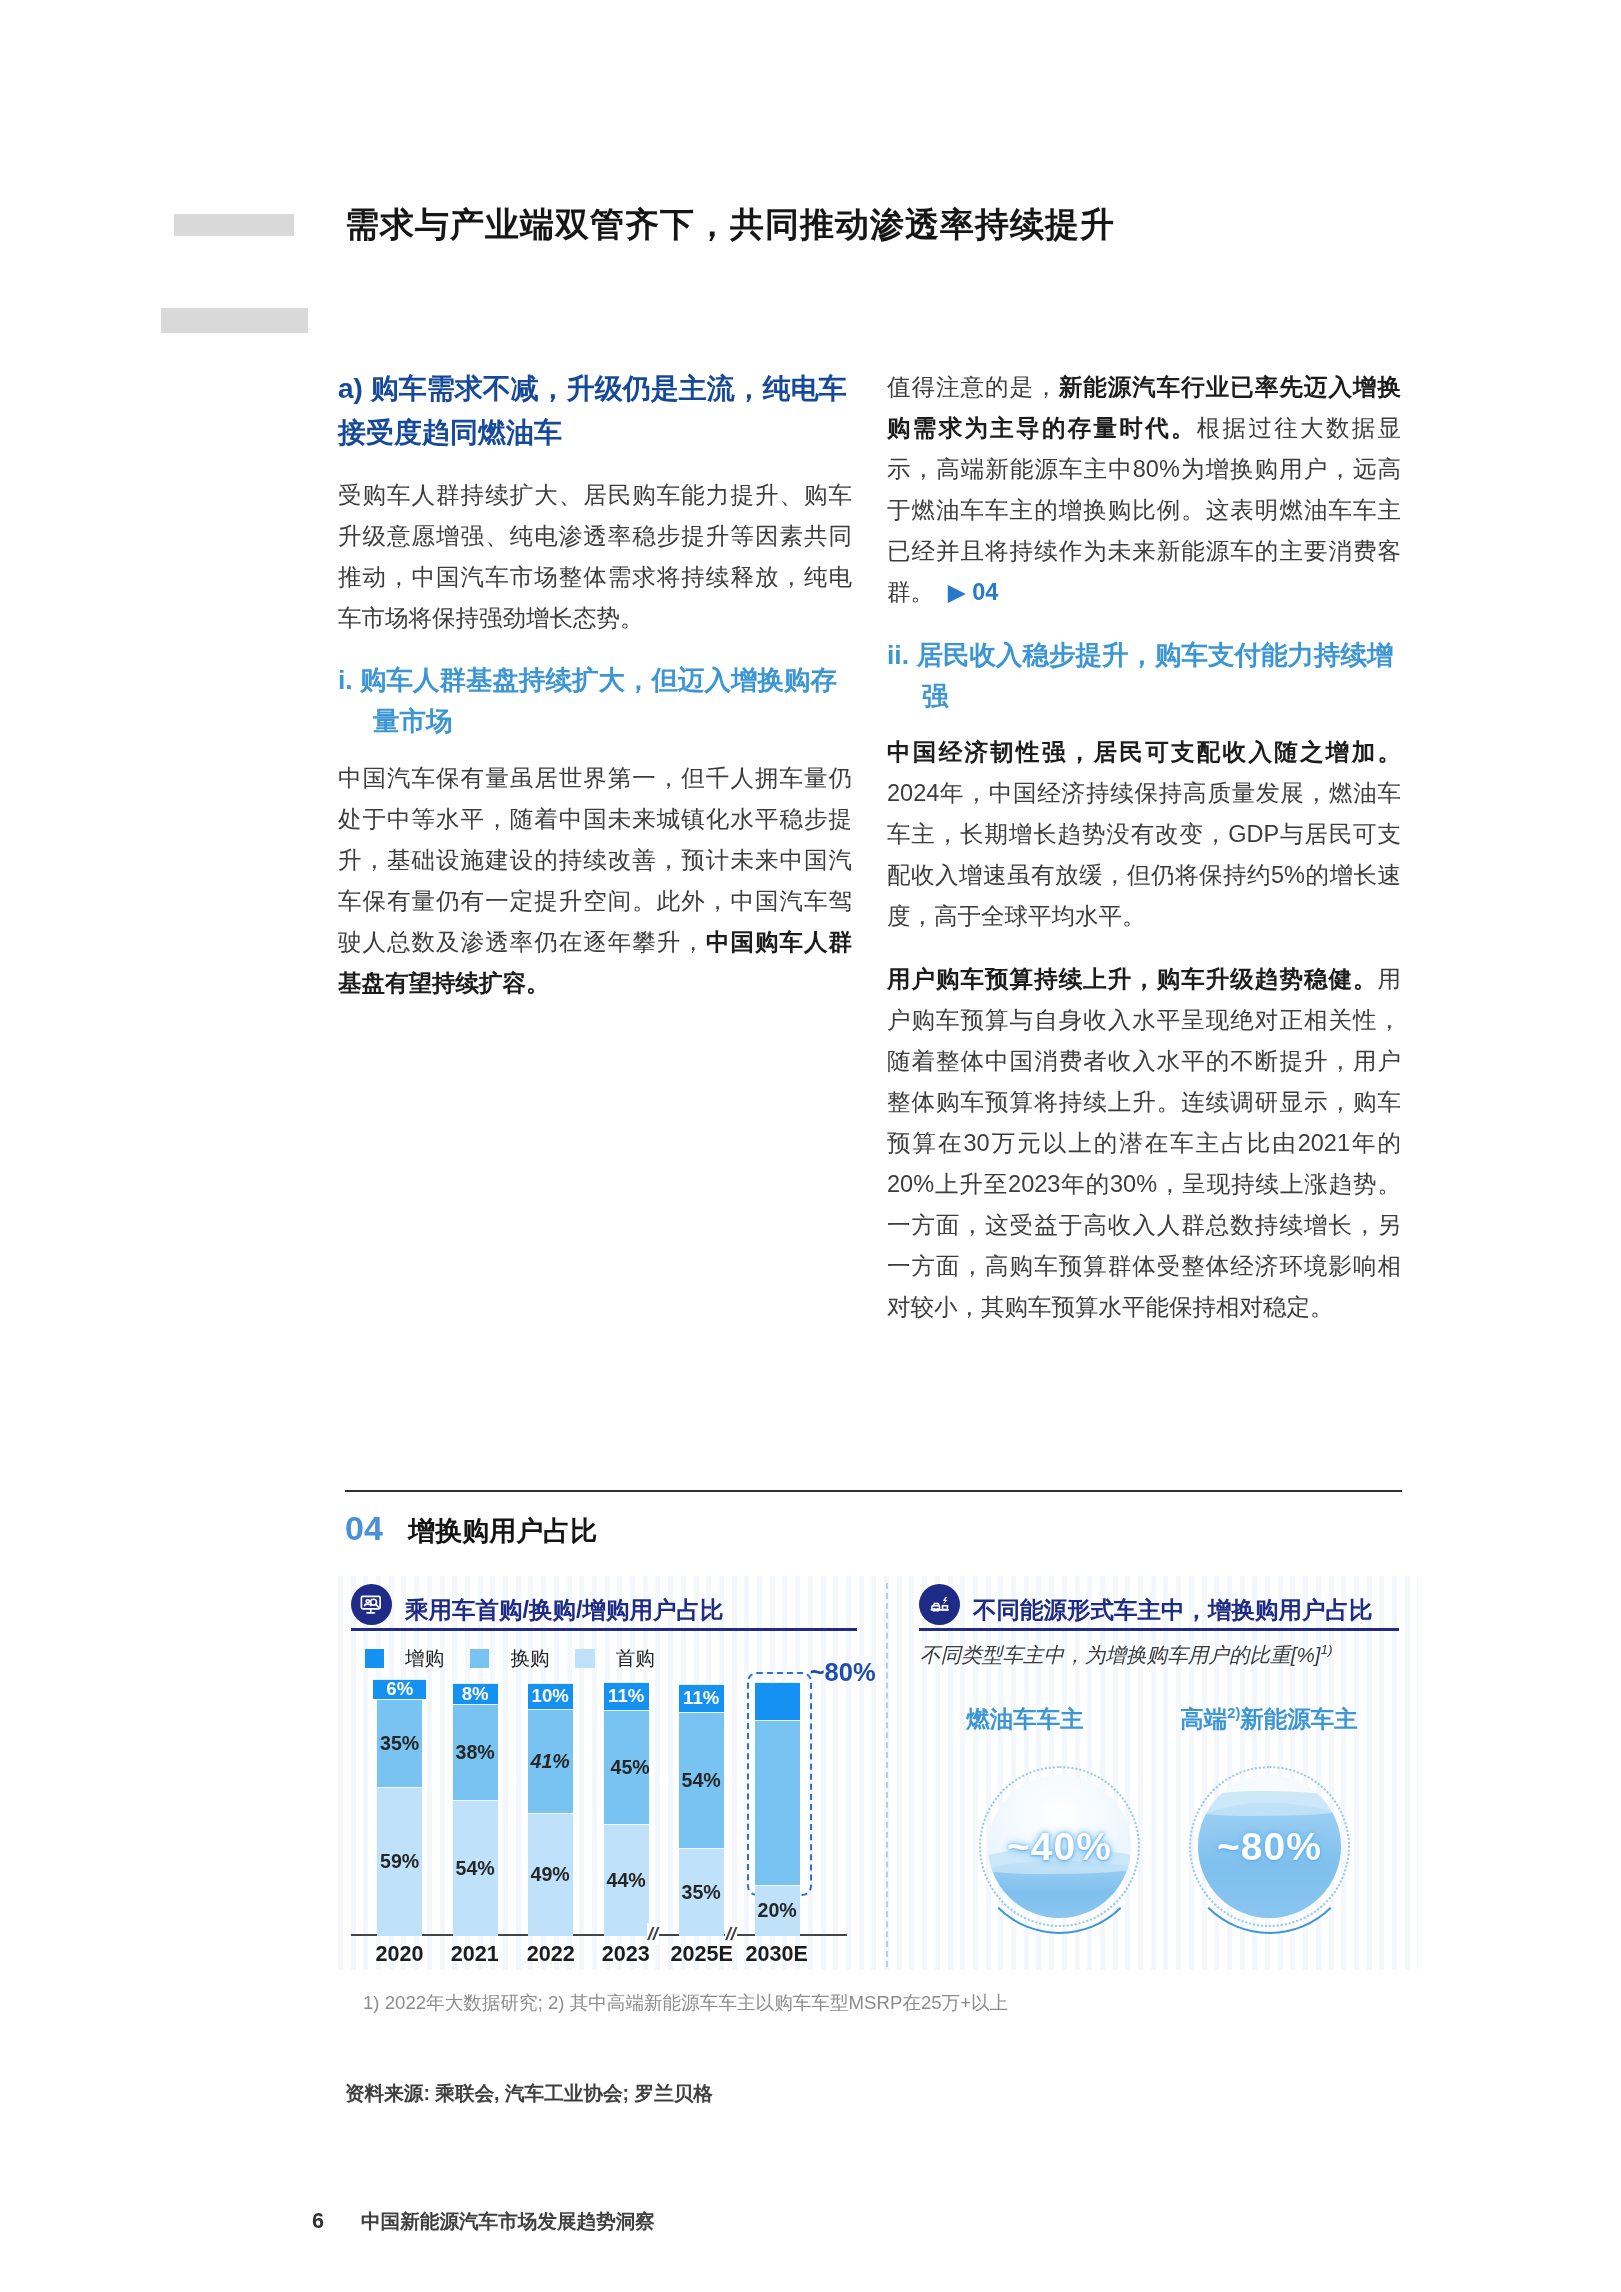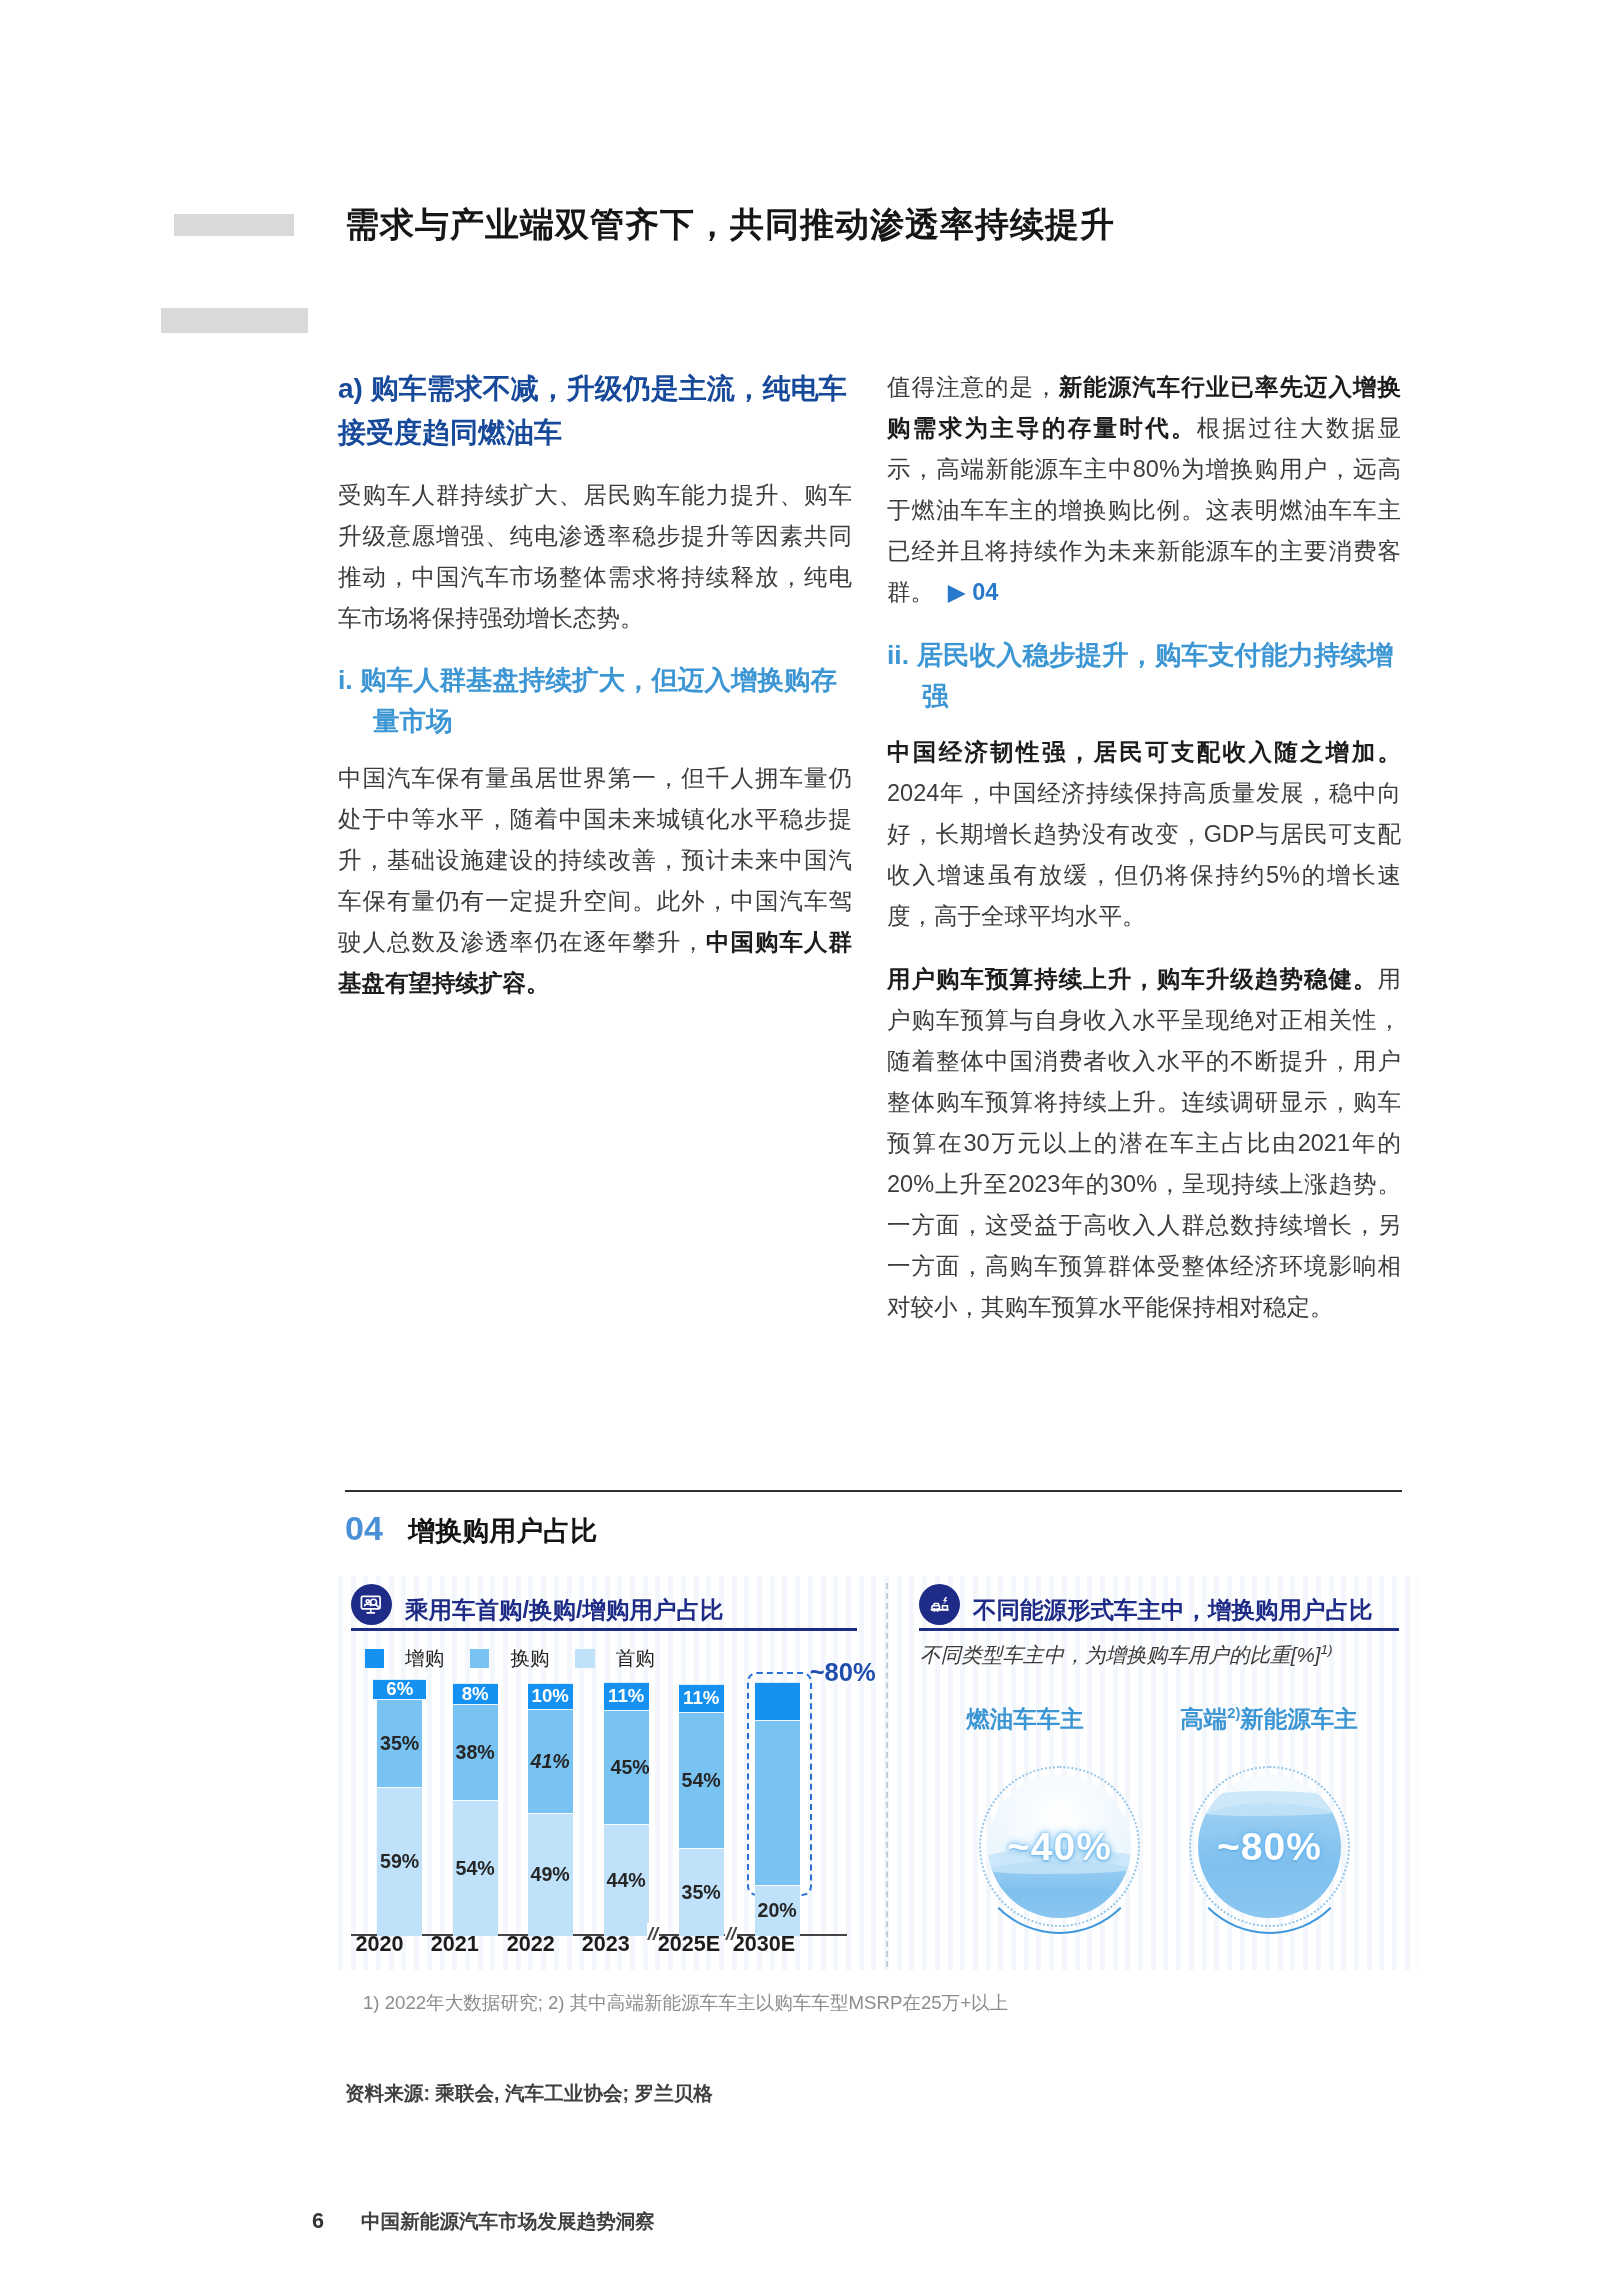--- a/index.html
+++ b/index.html
@@ -64,21 +64,21 @@
 
   
   .barchart{position:absolute;left:12.7px;top:90px;width:496px;height:294px;}
   .axis{position:absolute;left:0px;top:268px;width:496px;height:2px;background:#444444;}
   .bar{position:absolute;bottom:24.5px;width:45px;display:flex;flex-direction:column-reverse;}
   .seg{display:flex;align-items:center;justify-content:center;font-weight:800;font-size:19.6px;
        border-top:1px solid rgba(255,255,255,0.85);box-sizing:border-box;}
   .seg.dark{color:#262626;}
   .seg.light{color:#ffffff;font-size:18.6px;}
   .seg.tagseg{width:53px;margin-left:-3.9px;height:19.6px !important;z-index:3;}
-  .xlabel{position:absolute;top:265px;width:88px;text-align:left;font-size:21.6px;font-weight:700;color:#1c1c1c;}
+  .xlabel{position:absolute;top:275px;width:88px;text-align:center;font-size:21.6px;font-weight:700;color:#1c1c1c;}
   .axis-break{position:absolute;top:257px;background:#ffffff;color:#444444;font-size:18.6px;font-weight:800;
               font-style:italic;padding:0 1px;line-height:21.6px;}
   .dash-box{position:absolute;left:396px;top:5.9px;width:61px;height:220px;
             border:2.9px dashed #2a6fd6;border-radius:9.8px;}
   .anno-80{position:absolute;left:459px;top:-7.8px;font-size:25.5px;font-weight:900;color:#1f4dae;white-space:nowrap;}
 
   
   .gauge-label{position:absolute;top:127px;width:216px;text-align:center;font-size:23.5px;
                font-weight:800;color:#3d96d4;white-space:nowrap;}
   .gauge-label sup{font-size:14.7px;}
@@ -117,21 +117,21 @@
   <div class="text-columns">
     <div class="col" id="col-left">
         <div class="blk h2"><span>a) 购车需求不减，升级仍是主流，纯电车接受度趋同燃油车</span></div>
         <p class="blk p"><span>受购车人群持续扩大、居民购车能力提升、购车升级意愿增强、纯电渗透率稳步提升等因素共同推动，中国汽车市场整体需求将持续释放，纯电车市场将保持强劲增长态势。</span></p>
         <div class="blk h3"><span>i. 购车人群基盘持续扩大，但迈入增换购存量市场</span></div>
         <p class="blk p"><span>中国汽车保有量虽居世界第一，但千人拥车量仍处于中等水平，随着中国未来城镇化水平稳步提升，基础设施建设的持续改善，预计未来中国汽车保有量仍有一定提升空间。此外，中国汽车驾驶人总数及渗透率仍在逐年攀升，</span><span class="b">中国购车人群基盘有望持续扩容。</span></p>
       </div>
     <div class="col" id="col-right">
         <p class="blk p"><span>值得注意的是，</span><span class="b">新能源汽车行业已率先迈入增换购需求为主导的存量时代。</span><span>根据过往大数据显示，高端新能源车主中80%为增换购用户，远高于燃油车车主的增换购比例。这表明燃油车车主已经并且将持续作为未来新能源车的主要消费客群。</span><span class="figref">▶ 04</span></p>
         <div class="blk h3"><span>ii. 居民收入稳步提升，购车支付能力持续增强</span></div>
-        <p class="blk p"><span class="b">中国经济韧性强，居民可支配收入随之增加。</span><span>2024年，中国经济持续保持高质量发展，稳中向好，长期增长趋势没有改变，GDP与居民可支配收入增速虽有放缓，但仍将保持约5%的增长速度，高于全球平均水平。</span></p>
+        <p class="blk p"><span class="b">中国经济韧性强，居民可支配收入随之增加。</span><span>2024年，中国经济持续保持高质量发展，燃油车车主，长期增长趋势没有改变，GDP与居民可支配收入增速虽有放缓，但仍将保持约5%的增长速度，高于全球平均水平。</span></p>
         <p class="blk p"><span class="b">用户购车预算持续上升，购车升级趋势稳健。</span><span>用户购车预算与自身收入水平呈现绝对正相关性，随着整体中国消费者收入水平的不断提升，用户整体购车预算将持续上升。连续调研显示，购车预算在30万元以上的潜在车主占比由2021年的20%上升至2023年的30%，呈现持续上涨趋势。一方面，这受益于高收入人群总数持续增长，另一方面，高购车预算群体受整体经济环境影响相对较小，其购车预算水平能保持相对稳定。</span></p>
       </div>
   </div>
 
   <div class="rule"></div>
 
   <div class="fig-header">
     <span class="fig-num">04</span><span class="fig-title">增换购用户占比</span>
   </div>
 

